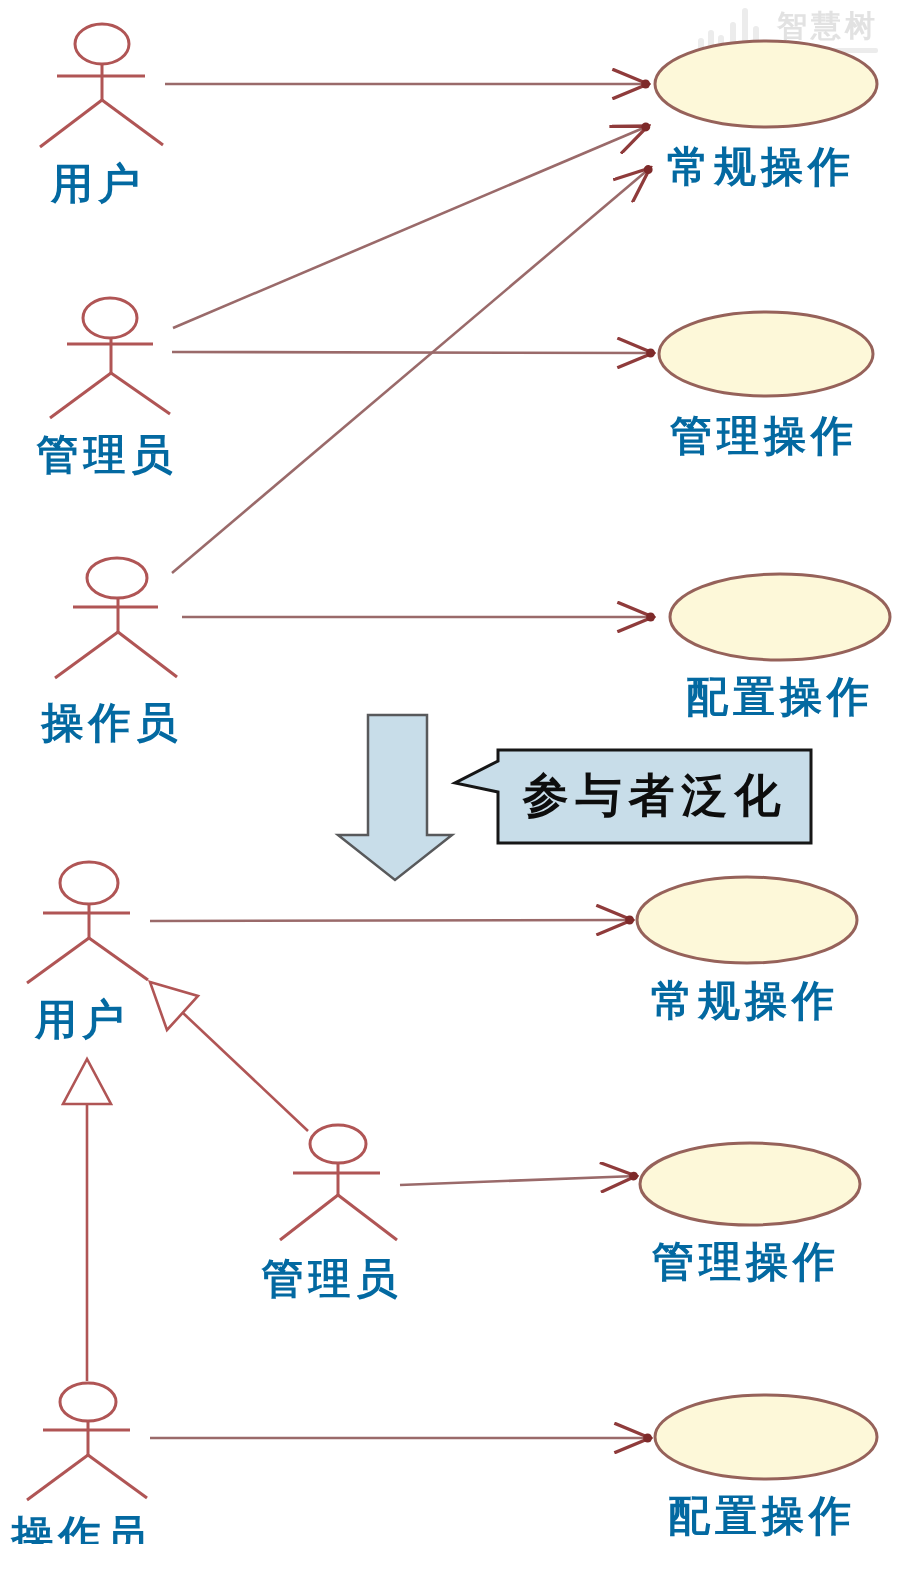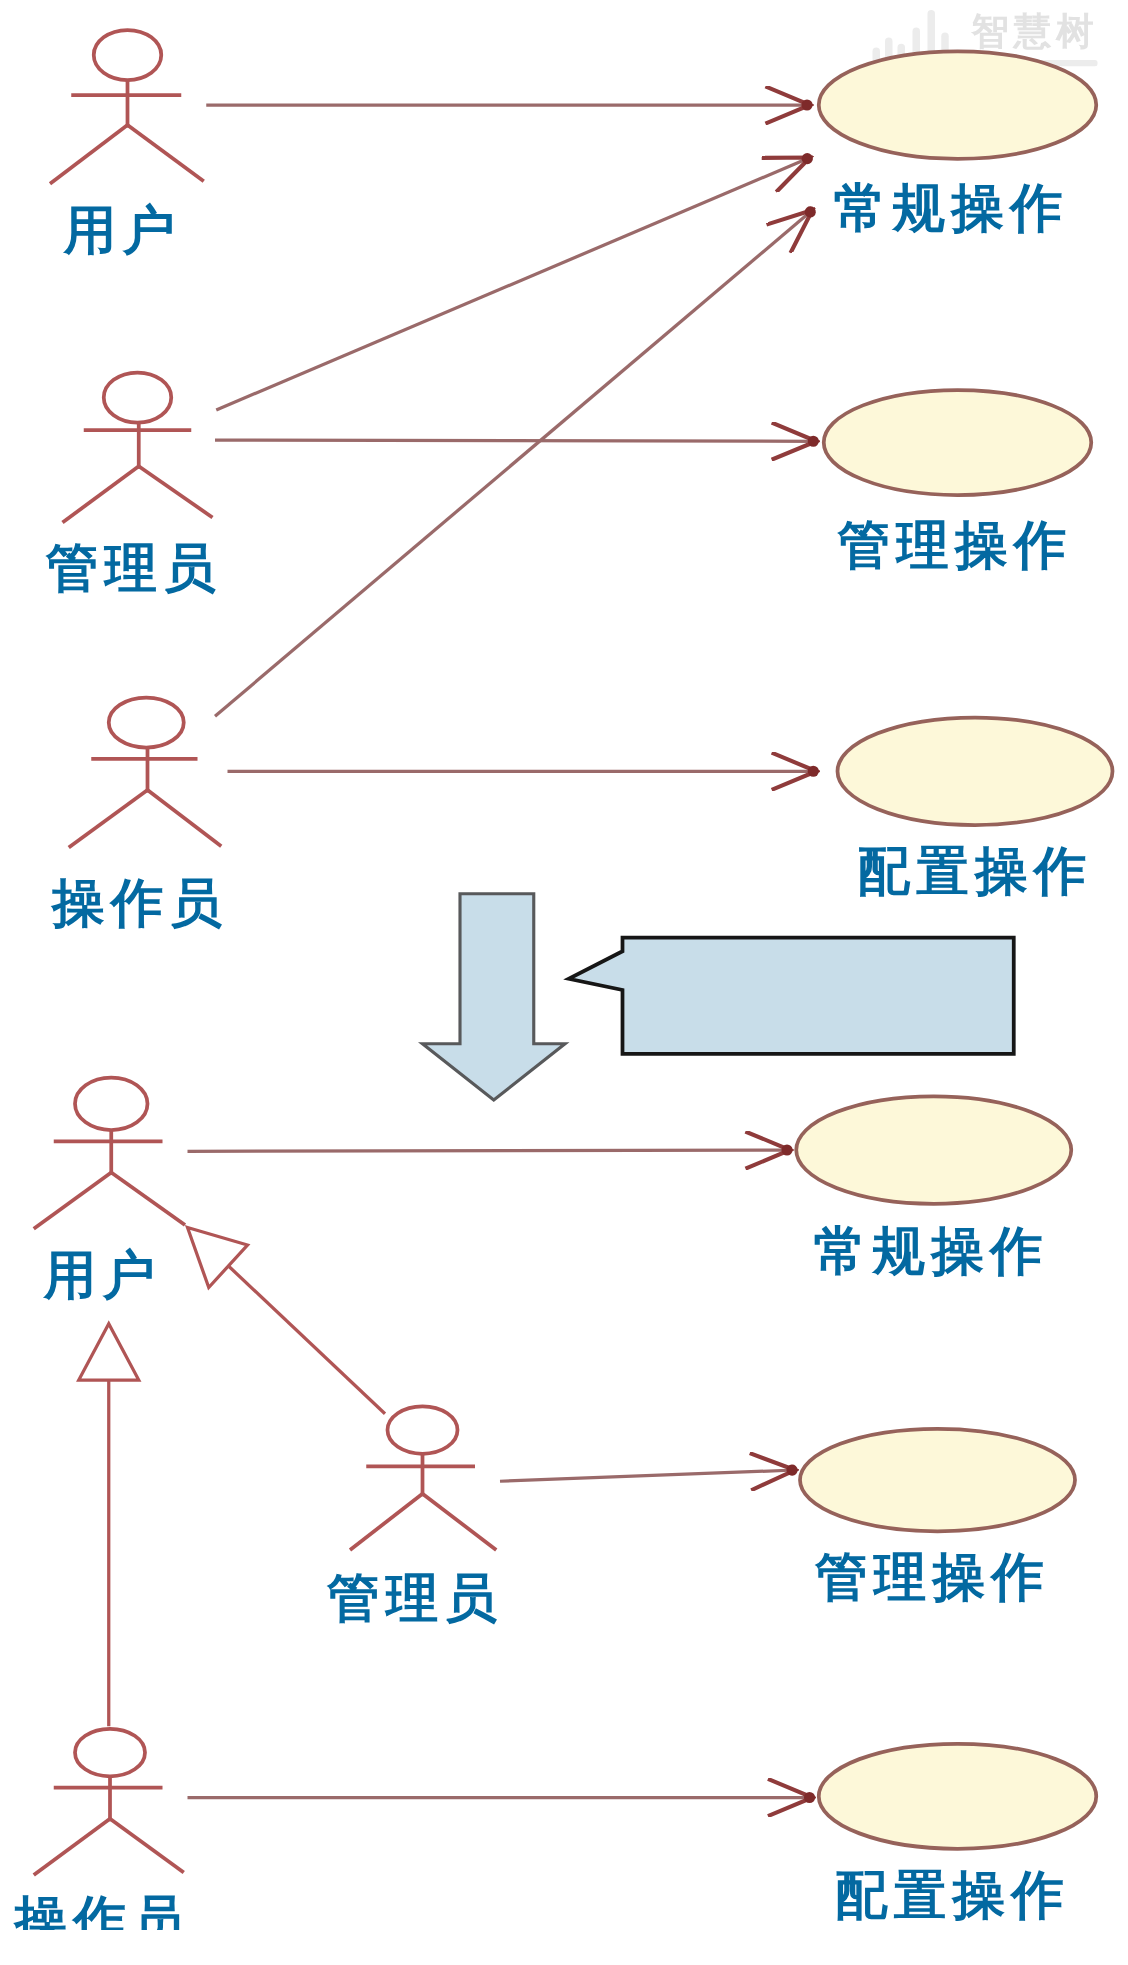--- a/index.html
+++ b/index.html
@@ -157,20 +157,21 @@
   <div class="wm-lbl" style="left:828px;top:26px;">智慧树</div>
 
   <div class="lbl" style="left:98px;top:184px;">用户</div>
   <div class="lbl" style="left:107px;top:455px;">管理员</div>
   <div class="lbl" style="left:112px;top:723px;">操作员</div>
 
   <div class="lbl" style="left:761px;top:167px;">常规操作</div>
   <div class="lbl" style="left:764px;top:436px;">管理操作</div>
   <div class="lbl" style="left:780px;top:697px;">配置操作</div>
 
+  <div class="callout-lbl" style="left:655px;top:796px;">参与者泛化</div>
 
   <div class="lbl" style="left:82px;top:1020px;">用户</div>
   <div class="lbl" style="left:332px;top:1279px;">管理员</div>
   <div class="lbl" style="left:82px;top:1536px;">操作员</div>
 
   <div class="lbl" style="left:745px;top:1001px;">常规操作</div>
   <div class="lbl" style="left:746px;top:1262px;">管理操作</div>
   <div class="lbl" style="left:762px;top:1516px;">配置操作</div>
 
 </div>

